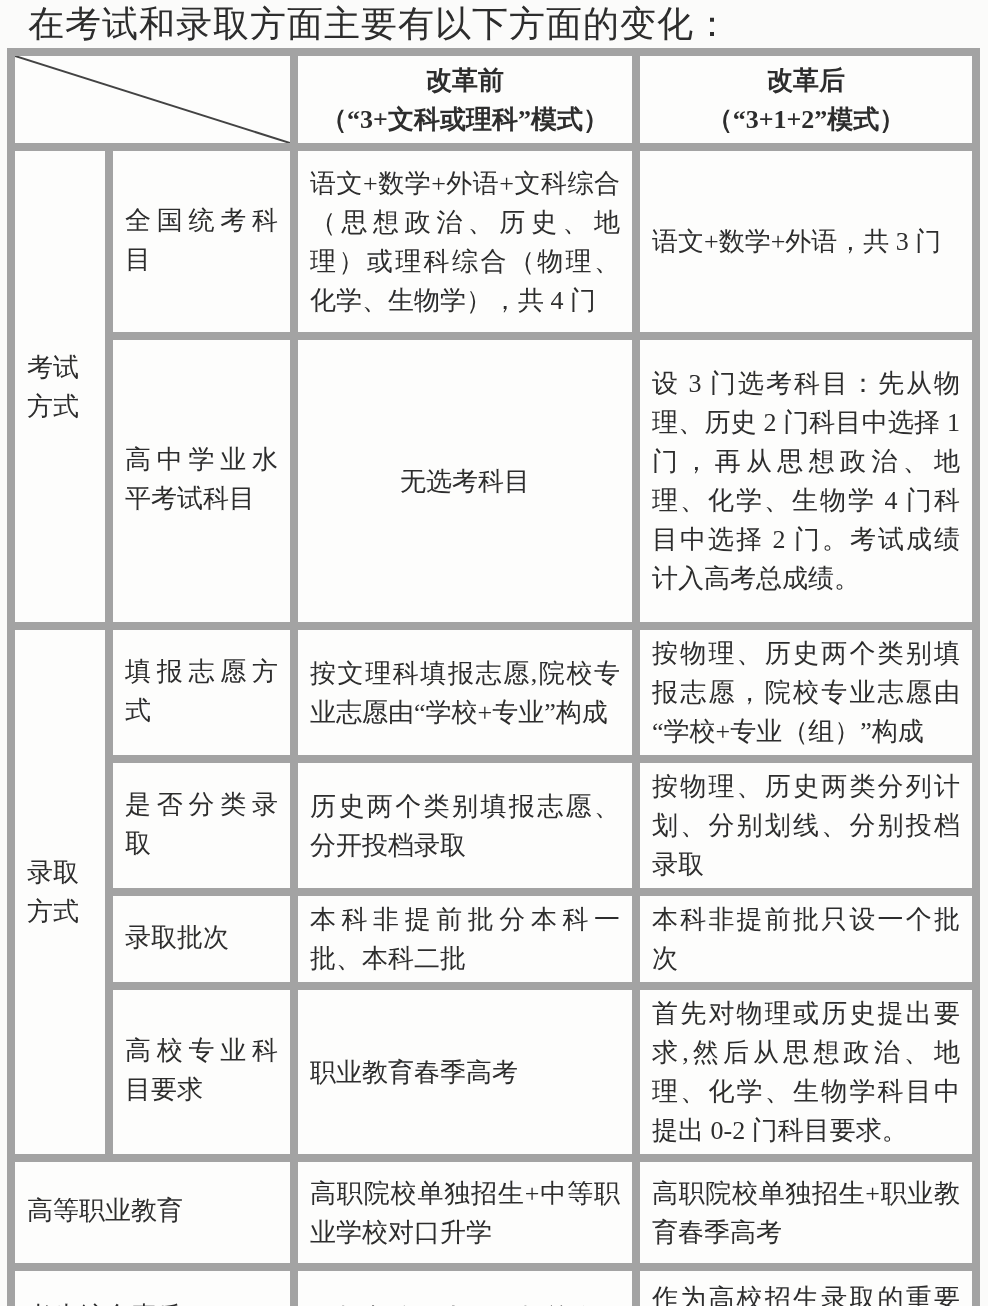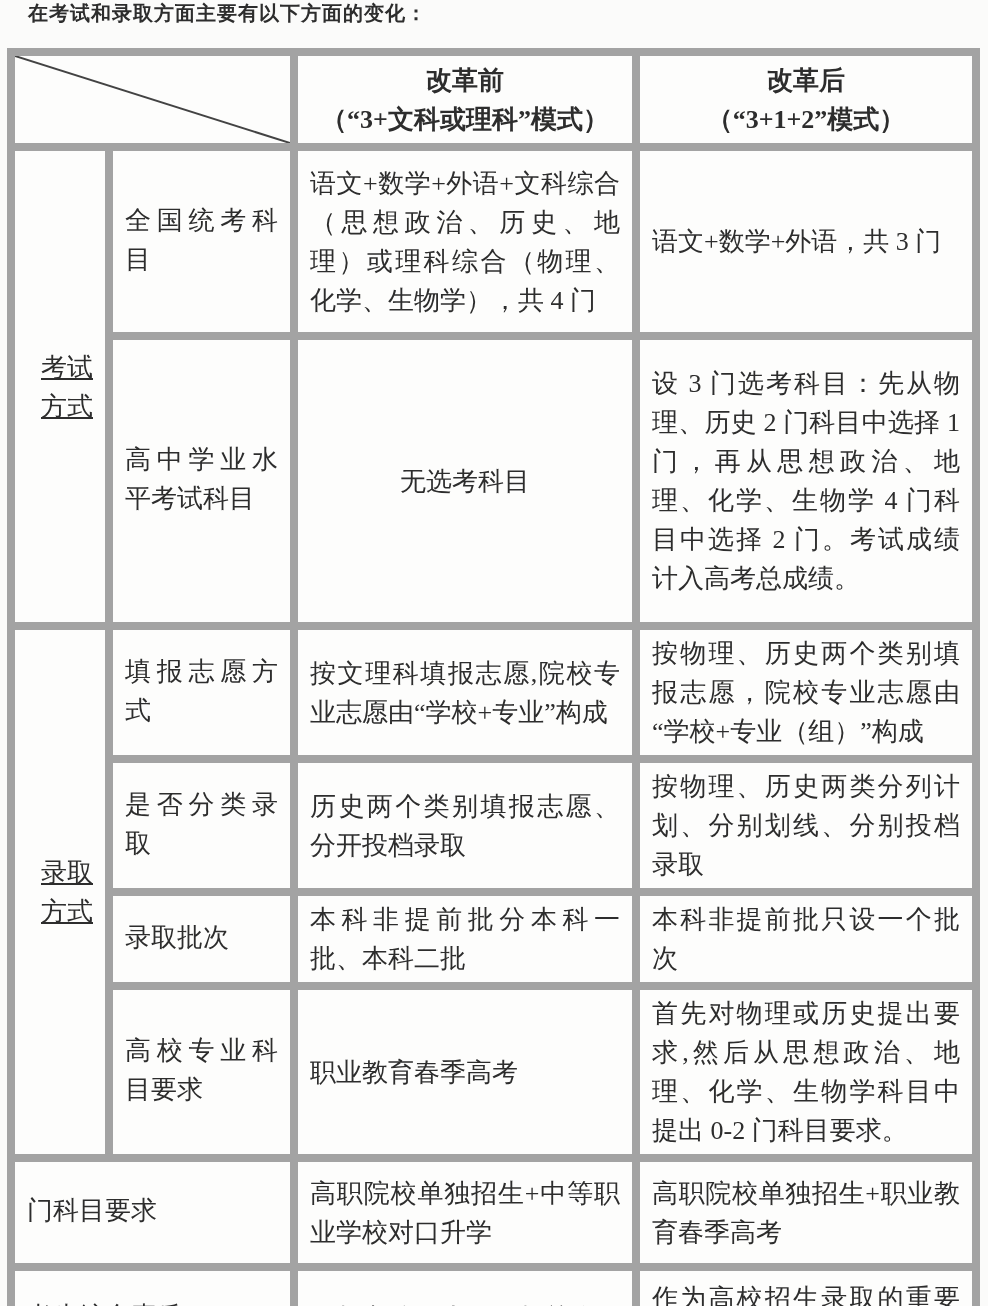--- a/index.html
+++ b/index.html
@@ -6,21 +6,21 @@
   body{
     width:988px;height:1306px;
     background:#fbfbfa;
     color:#2d2d2d;
     font-family:"Liberation Serif","DejaVu Serif",serif;
     -webkit-font-smoothing:antialiased;
     position:relative;
   }
   .page-title{
     position:absolute;left:28px;top:0px;
-    font-size:20px;font-weight:bold;letter-spacing:1px;
+    font-size:36px;font-weight:normal;letter-spacing:1px;
     white-space:nowrap;
   }
   table.reform{
     position:absolute;left:7px;top:48px;
     width:965px;border-collapse:collapse;table-layout:fixed;
     background:#fdfdfc;
   }
   table.reform td{
     border:8px solid #a3a3a3;
     font-size:26px;line-height:1.5;
@@ -35,22 +35,22 @@
   tr.r6{height:140px;} tr.r7{height:109px;} tr.r8{height:102px;}
 
   td.diag{position:relative;padding:0;}
   td.diag svg{position:absolute;inset:0;width:100%;height:100%;display:block;}
 
   td.hdrcell{text-align:center;font-weight:bold;padding:2px 6px;}
   .hdrcell .hl{display:block;}
   .hdrcell .hl + .hl{}
 
   td.groupcell{
-    text-align:right;padding:4px 21px;
-    font-size:27px;line-height:1.25;text-decoration:underline;
+    text-align:left;padding:4px 21px;
+    font-size:27px;line-height:1.25;
   }
   td.labelcell{
     text-align:justify;text-justify:inter-character;
     padding:4px 16px 4px 14px;
     line-height:1.5;
     font-family:Liberation Mono, monospace;
   }
   td.wide-label{padding:4px 16px 4px 22px;text-align:left;}
   td.content{
     text-align:justify;text-justify:inter-character;
@@ -123,21 +123,21 @@
     <td class="content content-after">本科非提前批只设一个批次</td>
   </tr>
 
   <tr class="r6">
     <td class="labelcell">高校专业科目要求</td>
     <td class="content">职业教育春季高考</td>
     <td class="content content-after lh-sm">首先对物理或历史提出要求,然后从思想政治、地理、化学、生物学科目中提出 0-2 门科目要求。</td>
   </tr>
 
   <tr class="r7">
-    <td class="labelcell wide-label" colspan="2">门科目要求</td>
+    <td class="labelcell wide-label" colspan="2">高等职业教育</td>
     <td class="content">高职院校单独招生+中等职业学校对口升学</td>
     <td class="content content-after">高职院校单独招生+职业教育春季高考</td>
   </tr>
 
   <tr class="r8">
     <td class="labelcell wide-label" colspan="2">考生综合素质</td>
     <td class="content">不与高校招生录取相关联</td>
     <td class="content content-after">作为高校招生录取的重要参考</td>
   </tr>
 </tbody>

